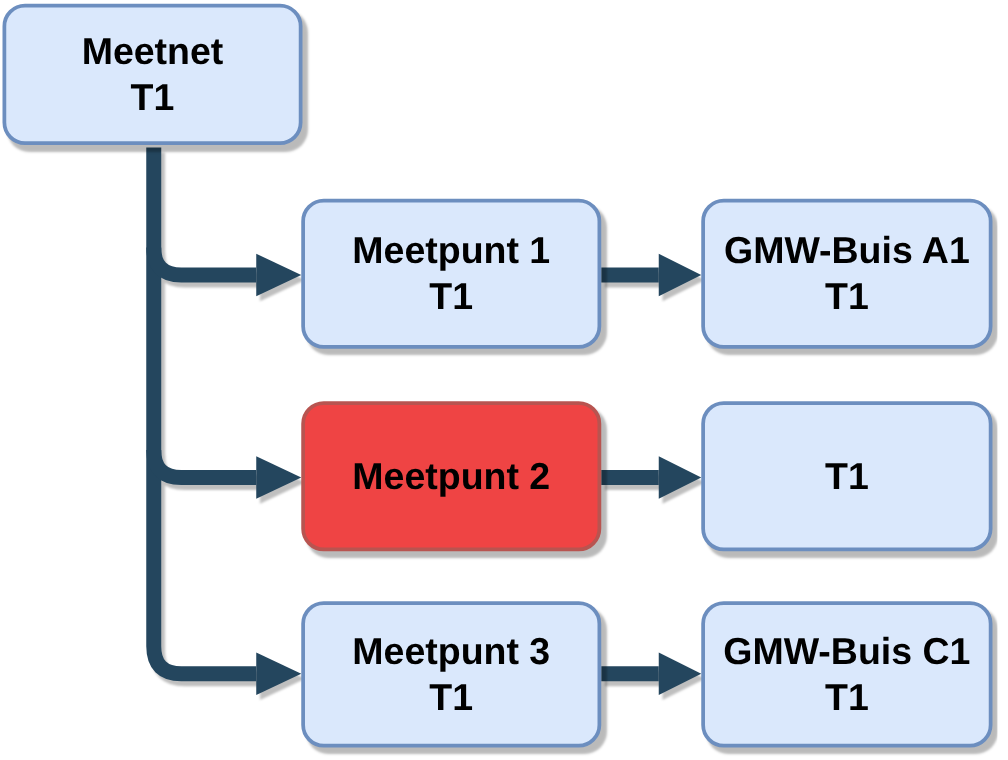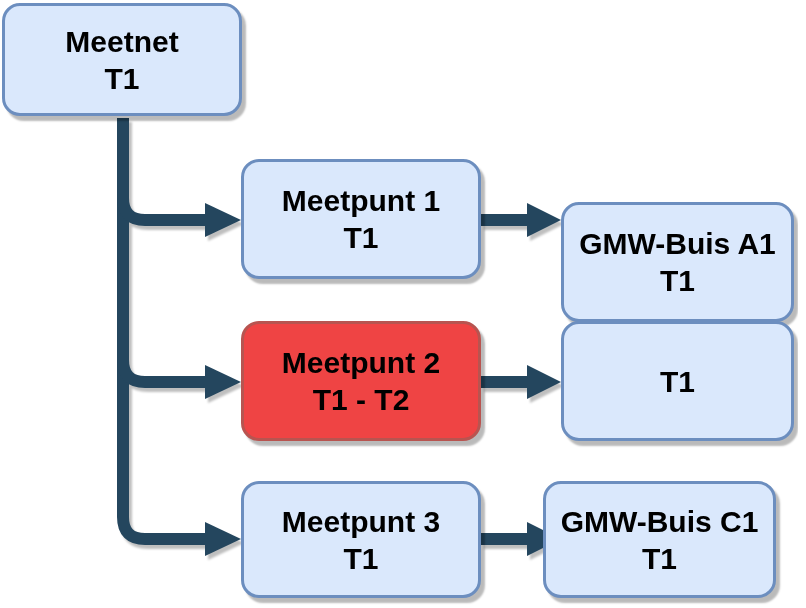--- a/index.html
+++ b/index.html
@@ -44,23 +44,23 @@
     border-color: #6C8EBF;
   }
   .style-red {
     background: #ef4444;
     border-color: #B85450;
   }
   .pos-meetnet   { left: 2px;   top: 3px;   width: 240px; height: 113px; }
   .pos-meetpunt1 { left: 241px; top: 159px; width: 240px; height: 120px; }
   .pos-meetpunt2 { left: 241px; top: 321px; width: 240px; height: 120px; }
   .pos-meetpunt3 { left: 241px; top: 481px; width: 240px; height: 117px; }
-  .pos-gmw-a1    { left: 561px; top: 159px; width: 233px; height: 120px; margin-top: 43px; }
+  .pos-gmw-a1    { left: 561px; top: 159px; width: 233px; height: 120px; }
   .pos-gmw-b1    { left: 561px; top: 321px; width: 233px; height: 120px; }
-  .pos-gmw-c1    { left: 543px; top: 481px; width: 233px; height: 117px; }
+  .pos-gmw-c1    { left: 561px; top: 481px; width: 233px; height: 117px; }
   .node-line { display: block; }
 </style>
 </head>
 <body>
 
 <div class="canvas">
 
   <svg class="edges-layer" width="806" height="608" viewBox="0 0 806 608" xmlns="http://www.w3.org/2000/svg">
 
     <path d="M123,118 L123,517 Q123,539 145,539 L205,539" fill="none" stroke-width="12" stroke="#24465E"></path>
@@ -85,21 +85,20 @@
     <span class="node-line">T1</span>
   </div>
 
   <div class="node style-blue pos-meetpunt1">
     <span class="node-line">Meetpunt 1</span>
     <span class="node-line">T1</span>
   </div>
 
   <div class="node style-red pos-meetpunt2">
     <span class="node-line">Meetpunt 2</span>
-    <span class="node-line">T1 - T2</span>
   </div>
 
   <div class="node style-blue pos-meetpunt3">
     <span class="node-line">Meetpunt 3</span>
     <span class="node-line">T1</span>
   </div>
 
   <div class="node style-blue pos-gmw-a1">
     <span class="node-line">GMW-Buis A1</span>
     <span class="node-line">T1</span>

